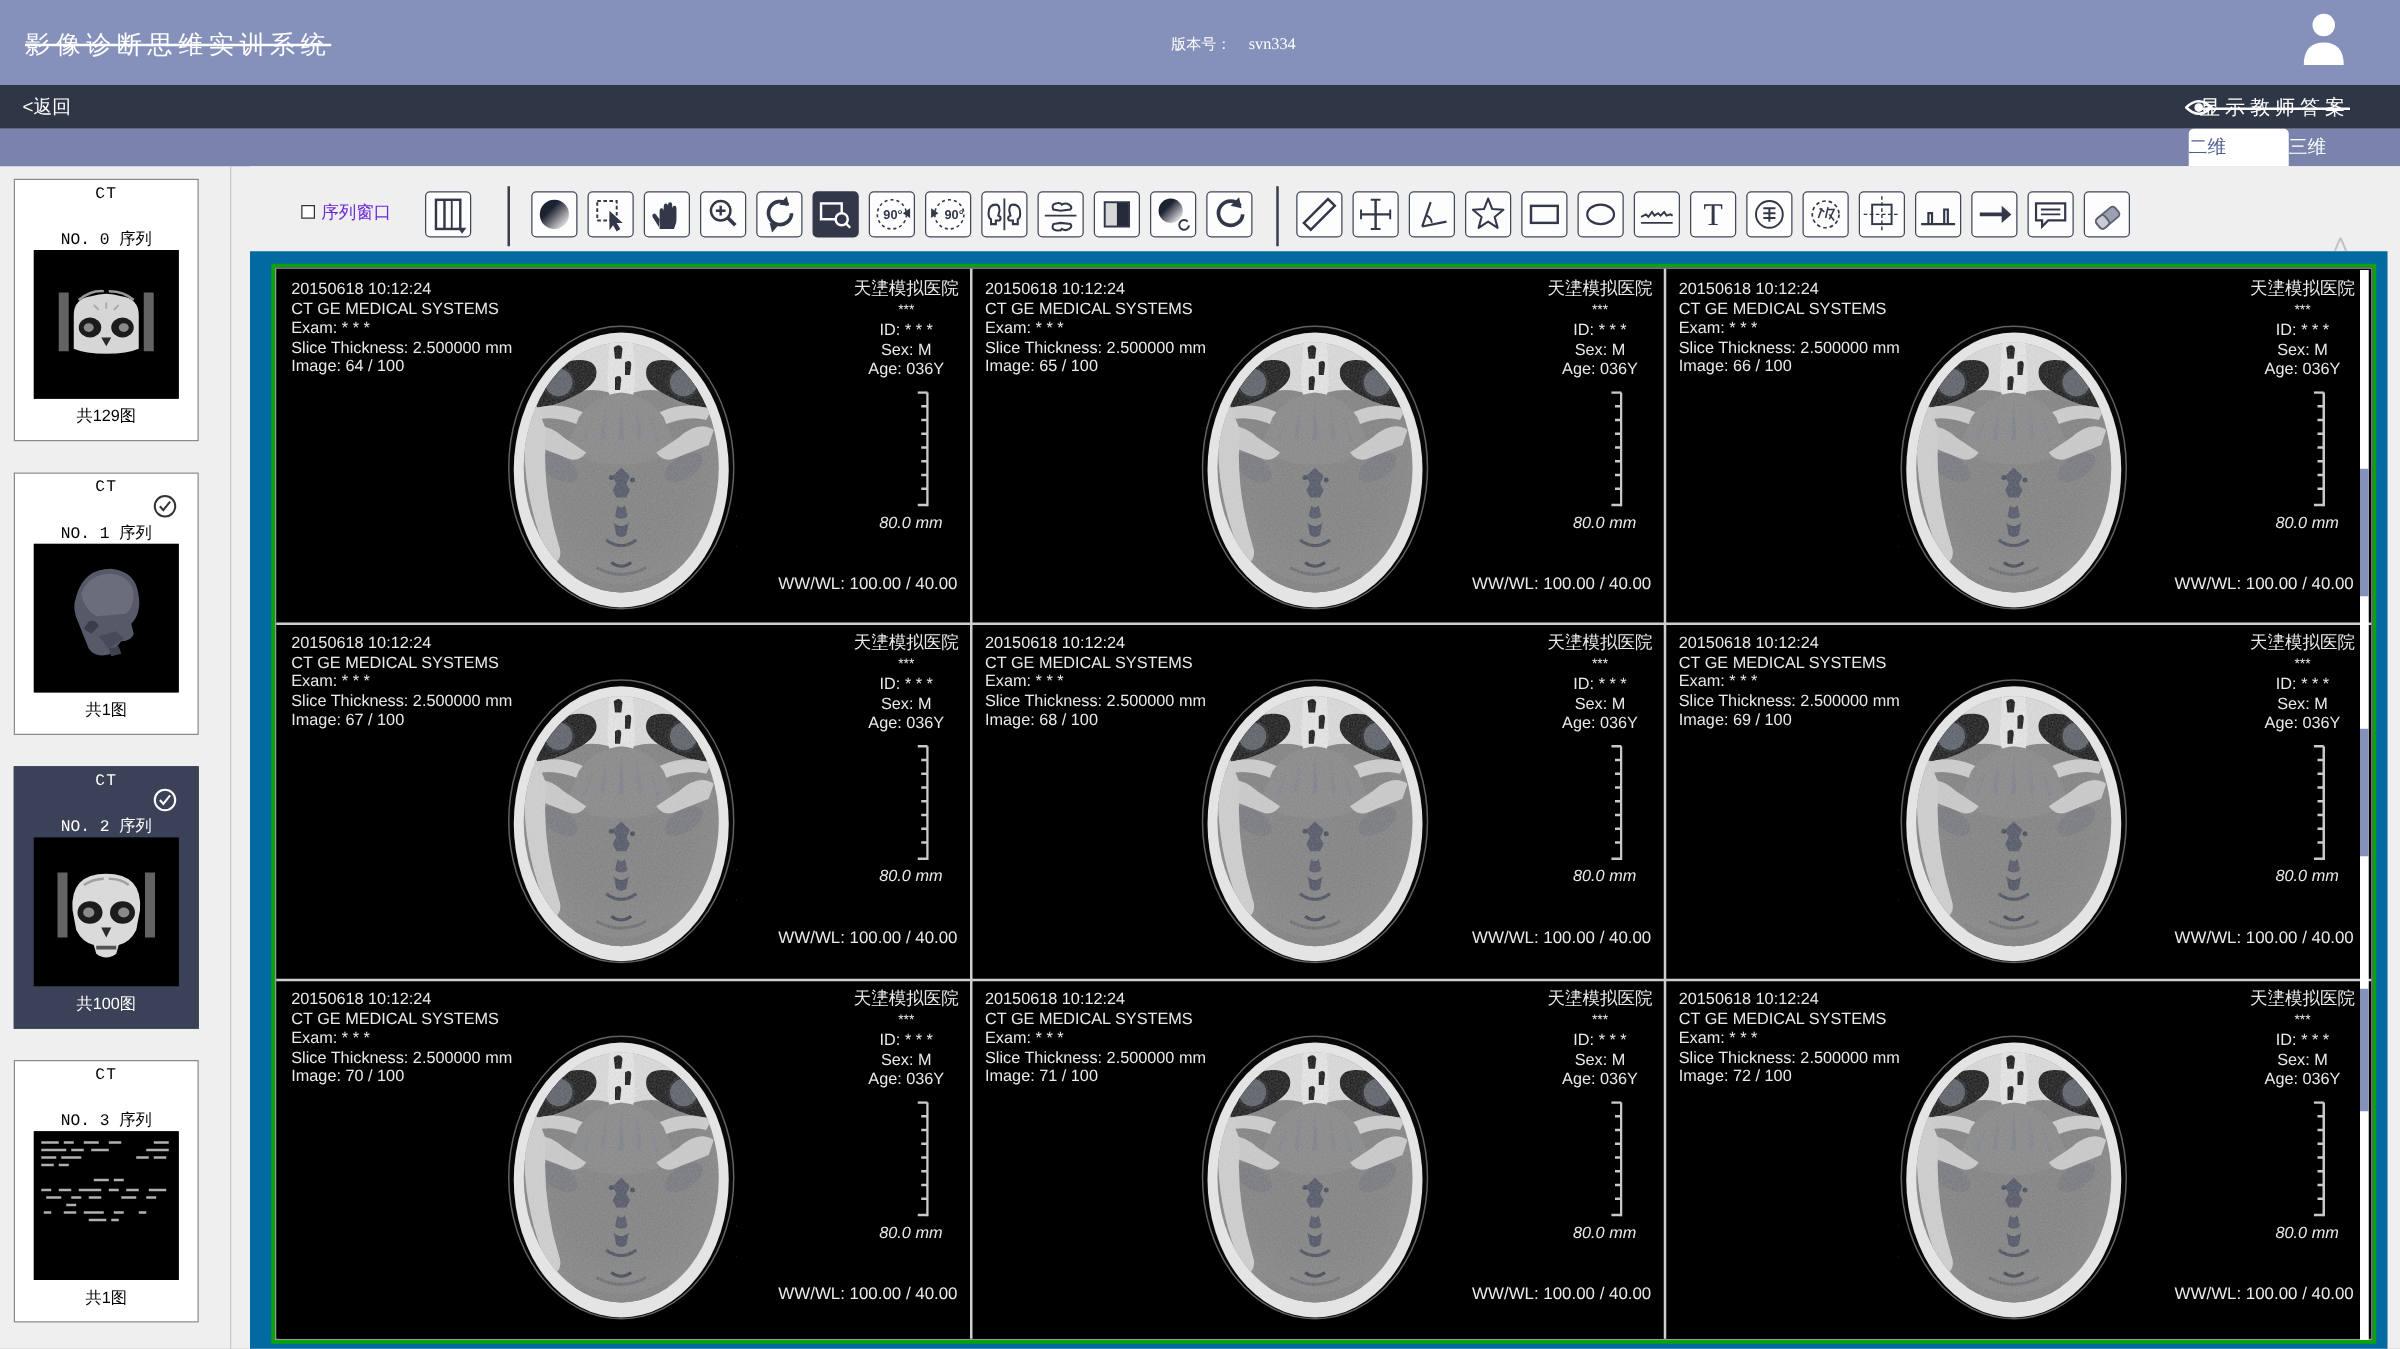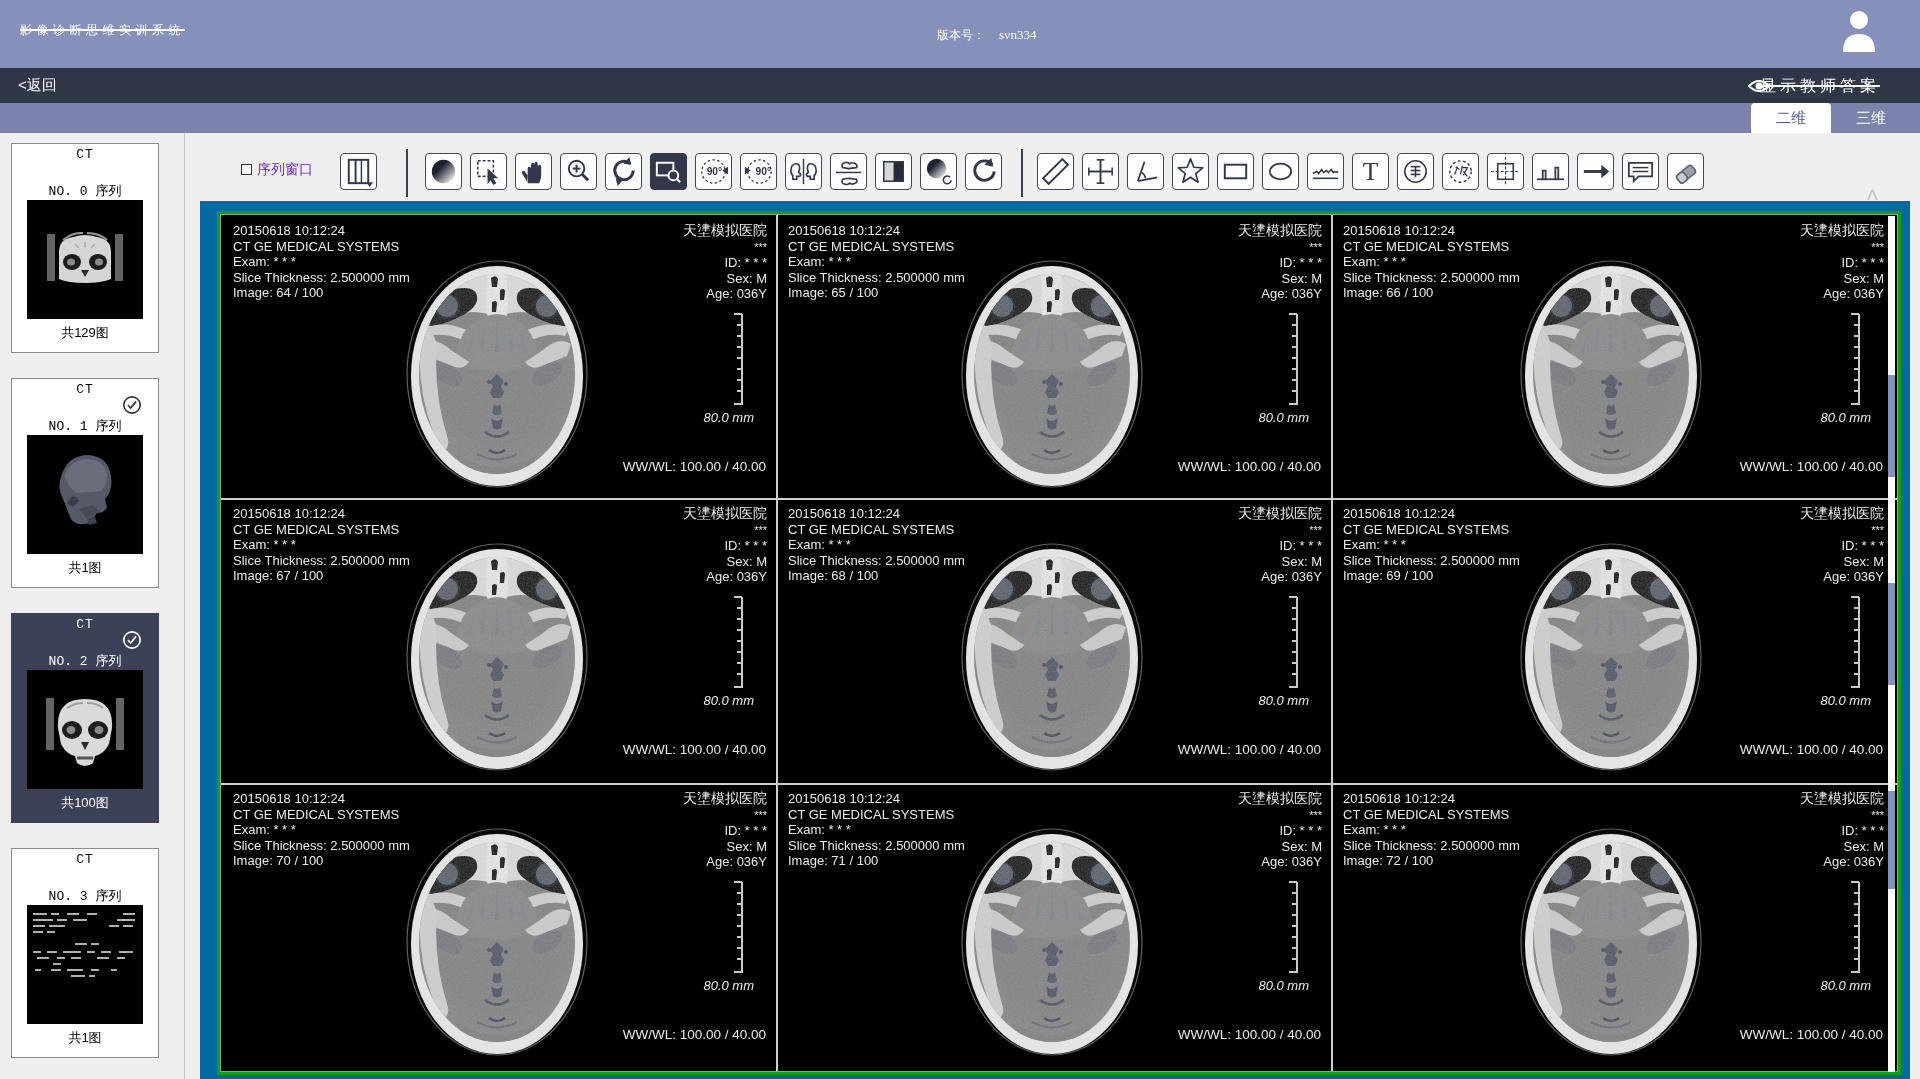--- a/index.html
+++ b/index.html
@@ -1,26 +1,26 @@
 <!DOCTYPE html>
 <html><head><meta charset="utf-8"><style>
 *{margin:0;padding:0;box-sizing:border-box}
 html,body{width:1920px;height:1079px;overflow:hidden;background:#efefef;
  font-family:"Liberation Sans",sans-serif;}
 .abs{position:absolute}
 
 #topbar{position:absolute;left:0;top:0;width:1920px;height:68px;background:#8591ba;color:#fff}
-#title{position:absolute;left:20px;top:22px;font-size:12px;letter-spacing:4.5px;color:#fff;text-decoration:line-through;text-decoration-thickness:2px}
+#title{position:absolute;left:20px;top:22px;font-size:20px;letter-spacing:4.5px;color:#fff;text-decoration:line-through;text-decoration-thickness:2px}
 #ver{position:absolute;left:937px;top:27px;font-size:12px;color:#fff}
 #svn{position:absolute;left:999px;top:27px;font-size:13px;color:#fff;font-family:"Liberation Serif",serif}
 #navbar{position:absolute;left:0;top:68px;width:1920px;height:35px;background:#2f3747;color:#fff}
 #back{position:absolute;left:18px;top:8px;font-size:15px;color:#fff}
 #showans{position:absolute;right:40px;top:8px;font-size:16px;color:#fff;text-decoration:line-through;text-decoration-thickness:1.5px;letter-spacing:4px}
 #tabstrip{position:absolute;left:0;top:103px;width:1920px;height:30px;background:#7983ab}
-.tab{position:absolute;top:0;width:80px;height:30px;line-height:30px;text-align:center;font-size:15px}
+.tab{position:absolute;top:0;width:80px;height:30px;line-height:30px;font-size:15px}
 #tab2d{left:1751px;background:#fff;color:#4f5d92;border-radius:4px 4px 0 0}
 #tab3d{left:1831px;color:#fff}
 
 .card{position:absolute;left:11px;width:148px;height:210px;background:#fff;border:1px solid #8a8a8a;text-align:center}
 .card .t1{margin-top:3px;font-size:13px;font-family:"Liberation Mono",monospace;letter-spacing:1px}
 .card .t2{margin-top:20px;font-size:13px;font-family:"Liberation Mono",monospace}
 .card .thumb{position:absolute;left:15px;top:56px;width:116px;height:119px;background:#000}
 .card .cap{position:absolute;left:0;top:180px;width:100%;font-size:13px}
 .card.sel{background:#3b4156;color:#fff;border-color:#3b4156}
 .chk{position:absolute;right:16px;top:16px;width:20px;height:20px}
@@ -35,21 +35,21 @@
 .tbtn svg{position:absolute;left:0;top:0}
 #chev{position:absolute;left:1866px;top:183px;font-size:22px;color:#c2c2c2}
 
 #viewer{position:absolute;left:200px;top:201px;width:1710px;height:878px;background:#0369a1}
 #greenbox{position:absolute;left:17px;top:10px;width:1684px;height:864px;border:3px solid #0aa40a}
 #innerbox{position:absolute;left:0px;top:0px;width:1678px;height:858px;border:1px solid #9a9a9a;background:#000}
 .cell{position:absolute;background:#000;overflow:hidden;color:#eaeaea}
 .vdiv{position:absolute;width:2px;background:#cfcfcf}
 .hdiv{position:absolute;height:2px;background:#cfcfcf}
 .tl{position:absolute;left:10px;top:6px;font-size:13px;line-height:15.6px;white-space:pre}
-.tr{position:absolute;right:9px;top:6px;font-size:13px;line-height:15.6px;text-align:right;white-space:pre}
+.tr{position:absolute;right:9px;top:6px;font-size:13px;line-height:15.6px;text-align:center;white-space:pre}
 .trh{font-size:14px}
 .mm{position:absolute;right:22px;top:193px;font-size:13px;font-style:italic}
 .wwwl{position:absolute;right:10px;top:242px;font-size:13.5px}
 .ruler{position:absolute;right:33px;top:96px}
 #sbar{position:absolute;left:1688px;top:15px;width:7px;height:856px;background:#fff}
 .sthumb{position:absolute;left:0px;width:7px;background:#8492bb}
 </style></head><body>
 <svg width="0" height="0" style="position:absolute">
 <defs>
 <radialGradient id="bg1" cx="0.5" cy="0.45" r="0.72">

